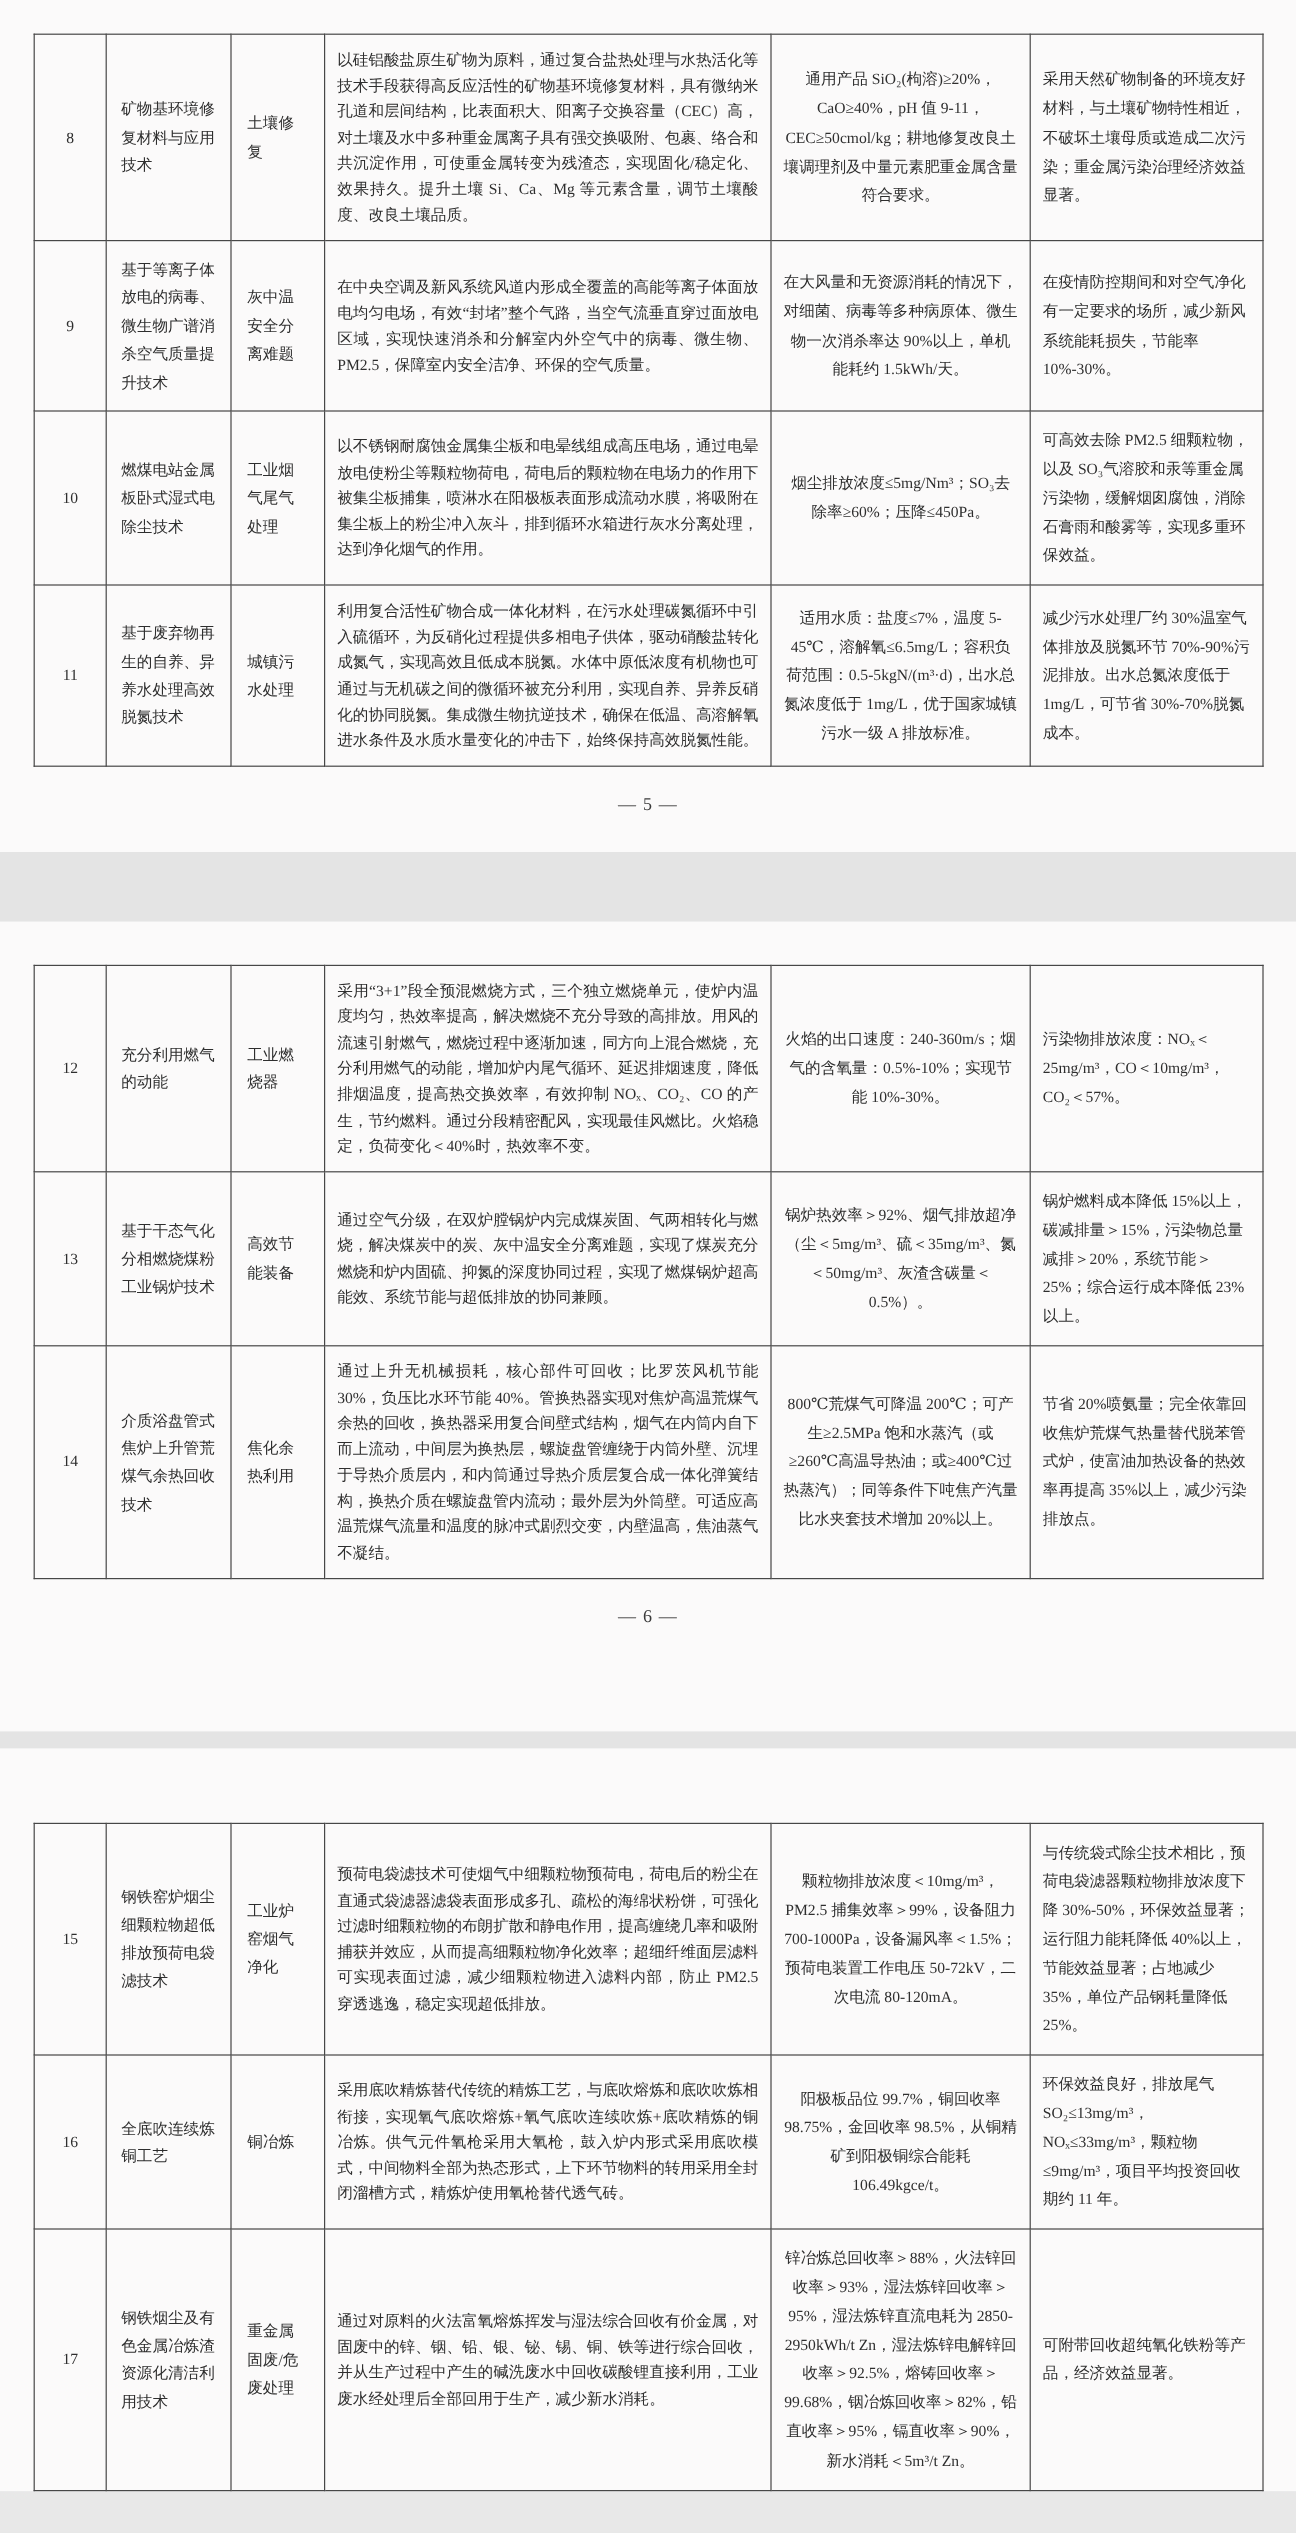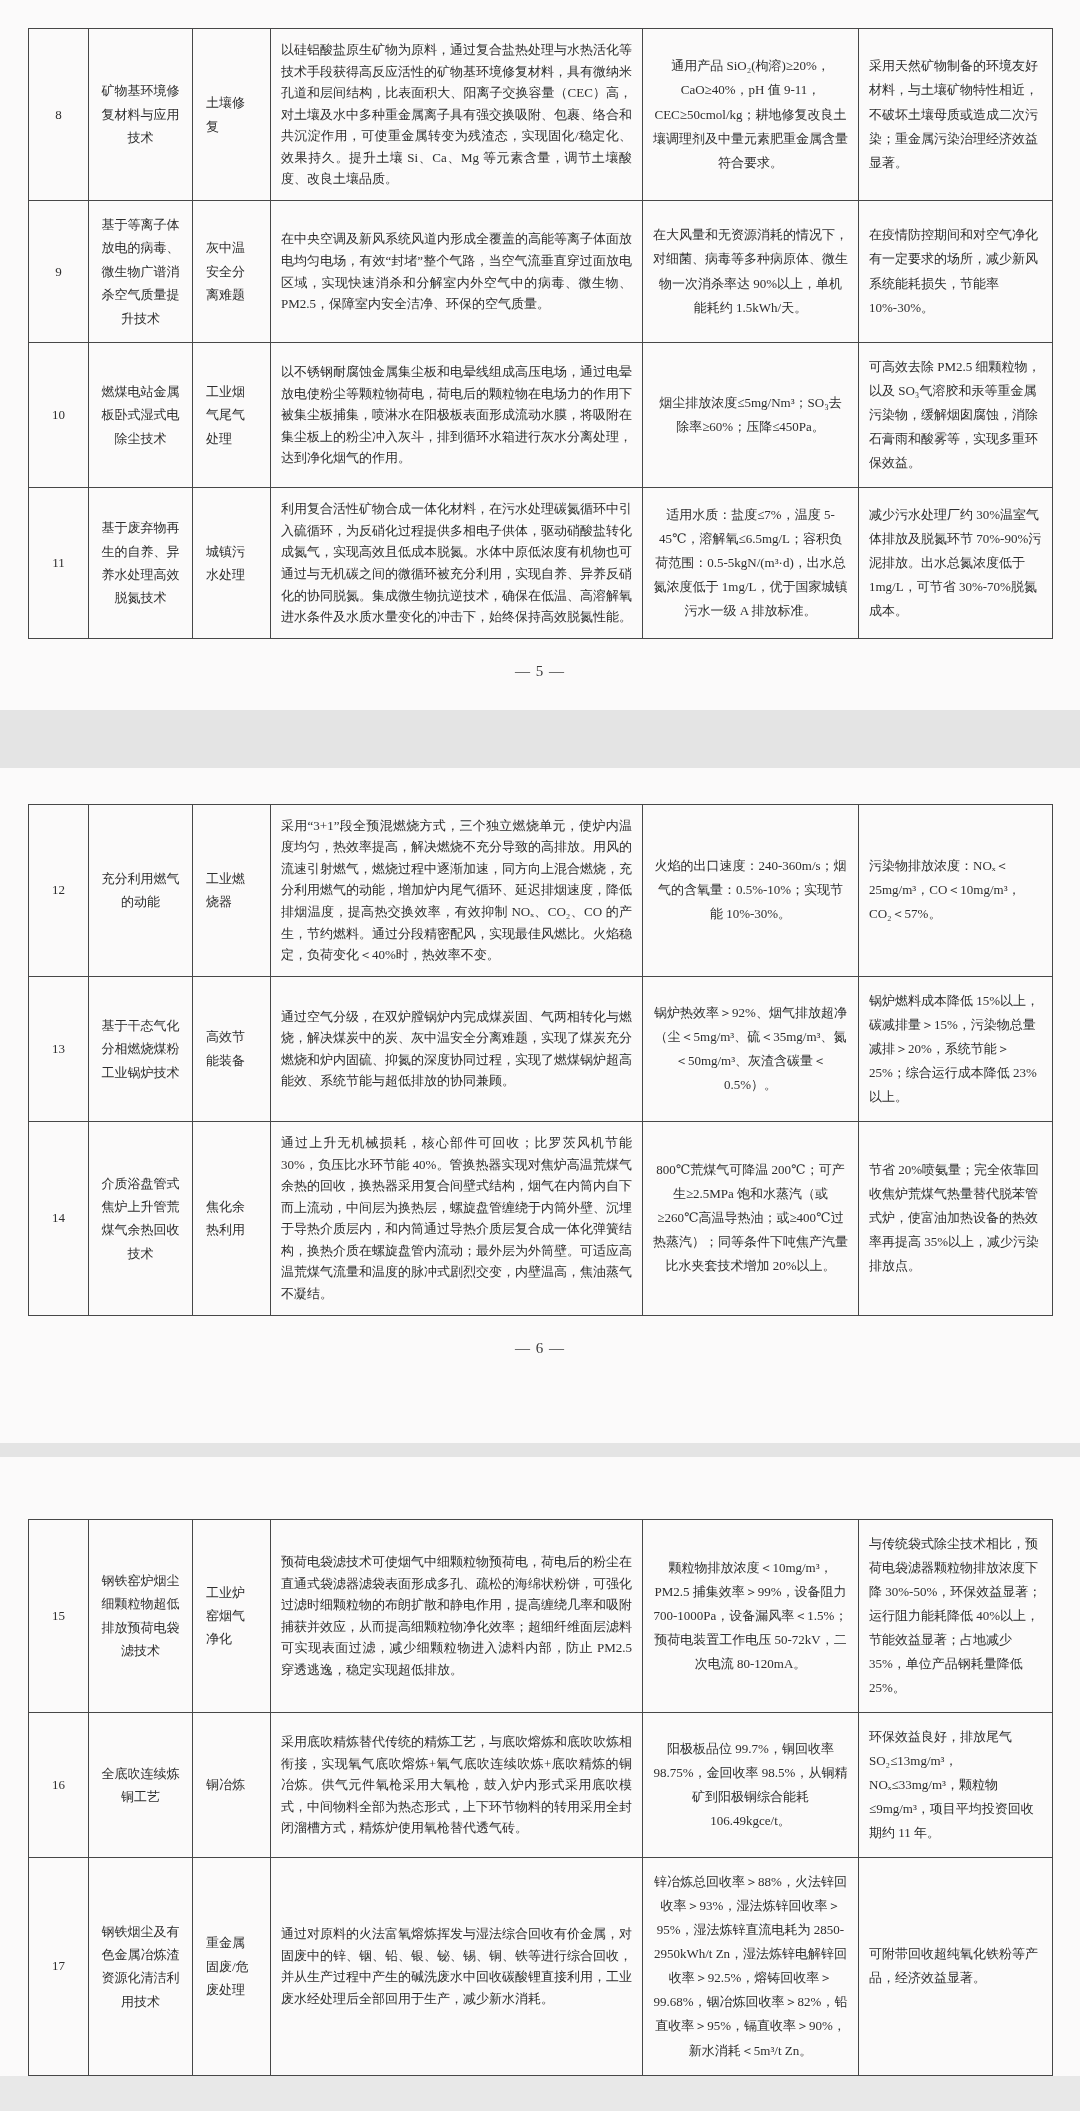--- a/index.html
+++ b/index.html
@@ -18,21 +18,21 @@
   .gap.g1{ height:58px; }
   .gap.g2{ height:14px; }
 
   table.doc{ border-collapse:collapse; width:1024px; table-layout:fixed; }
   table.doc td{
     border:1px solid #474747;
     font-size:13px;
     vertical-align:middle;
   }
   td.c-num{ text-align:center; font-size:13.5px; }
-  td.c-name{ text-align:center; padding:12px 12px; line-height:1.8; }
+  td.c-name{ text-align:left; padding:12px 12px; line-height:1.8; }
   td.c-cat{ padding:10px 13px; line-height:1.8; }
   td.c-desc{ text-align:justify; padding:10px 10px; line-height:1.66;margin-top:42px; }
   td.c-ind{ text-align:center; padding:12px 10px; line-height:1.85; }
   td.c-ben{ text-align:left; padding:12px 10px; line-height:1.85; }
 
   .page-num{
     text-align:center;
     font-size:15px;
     margin-top:24px;
     letter-spacing:1px;

